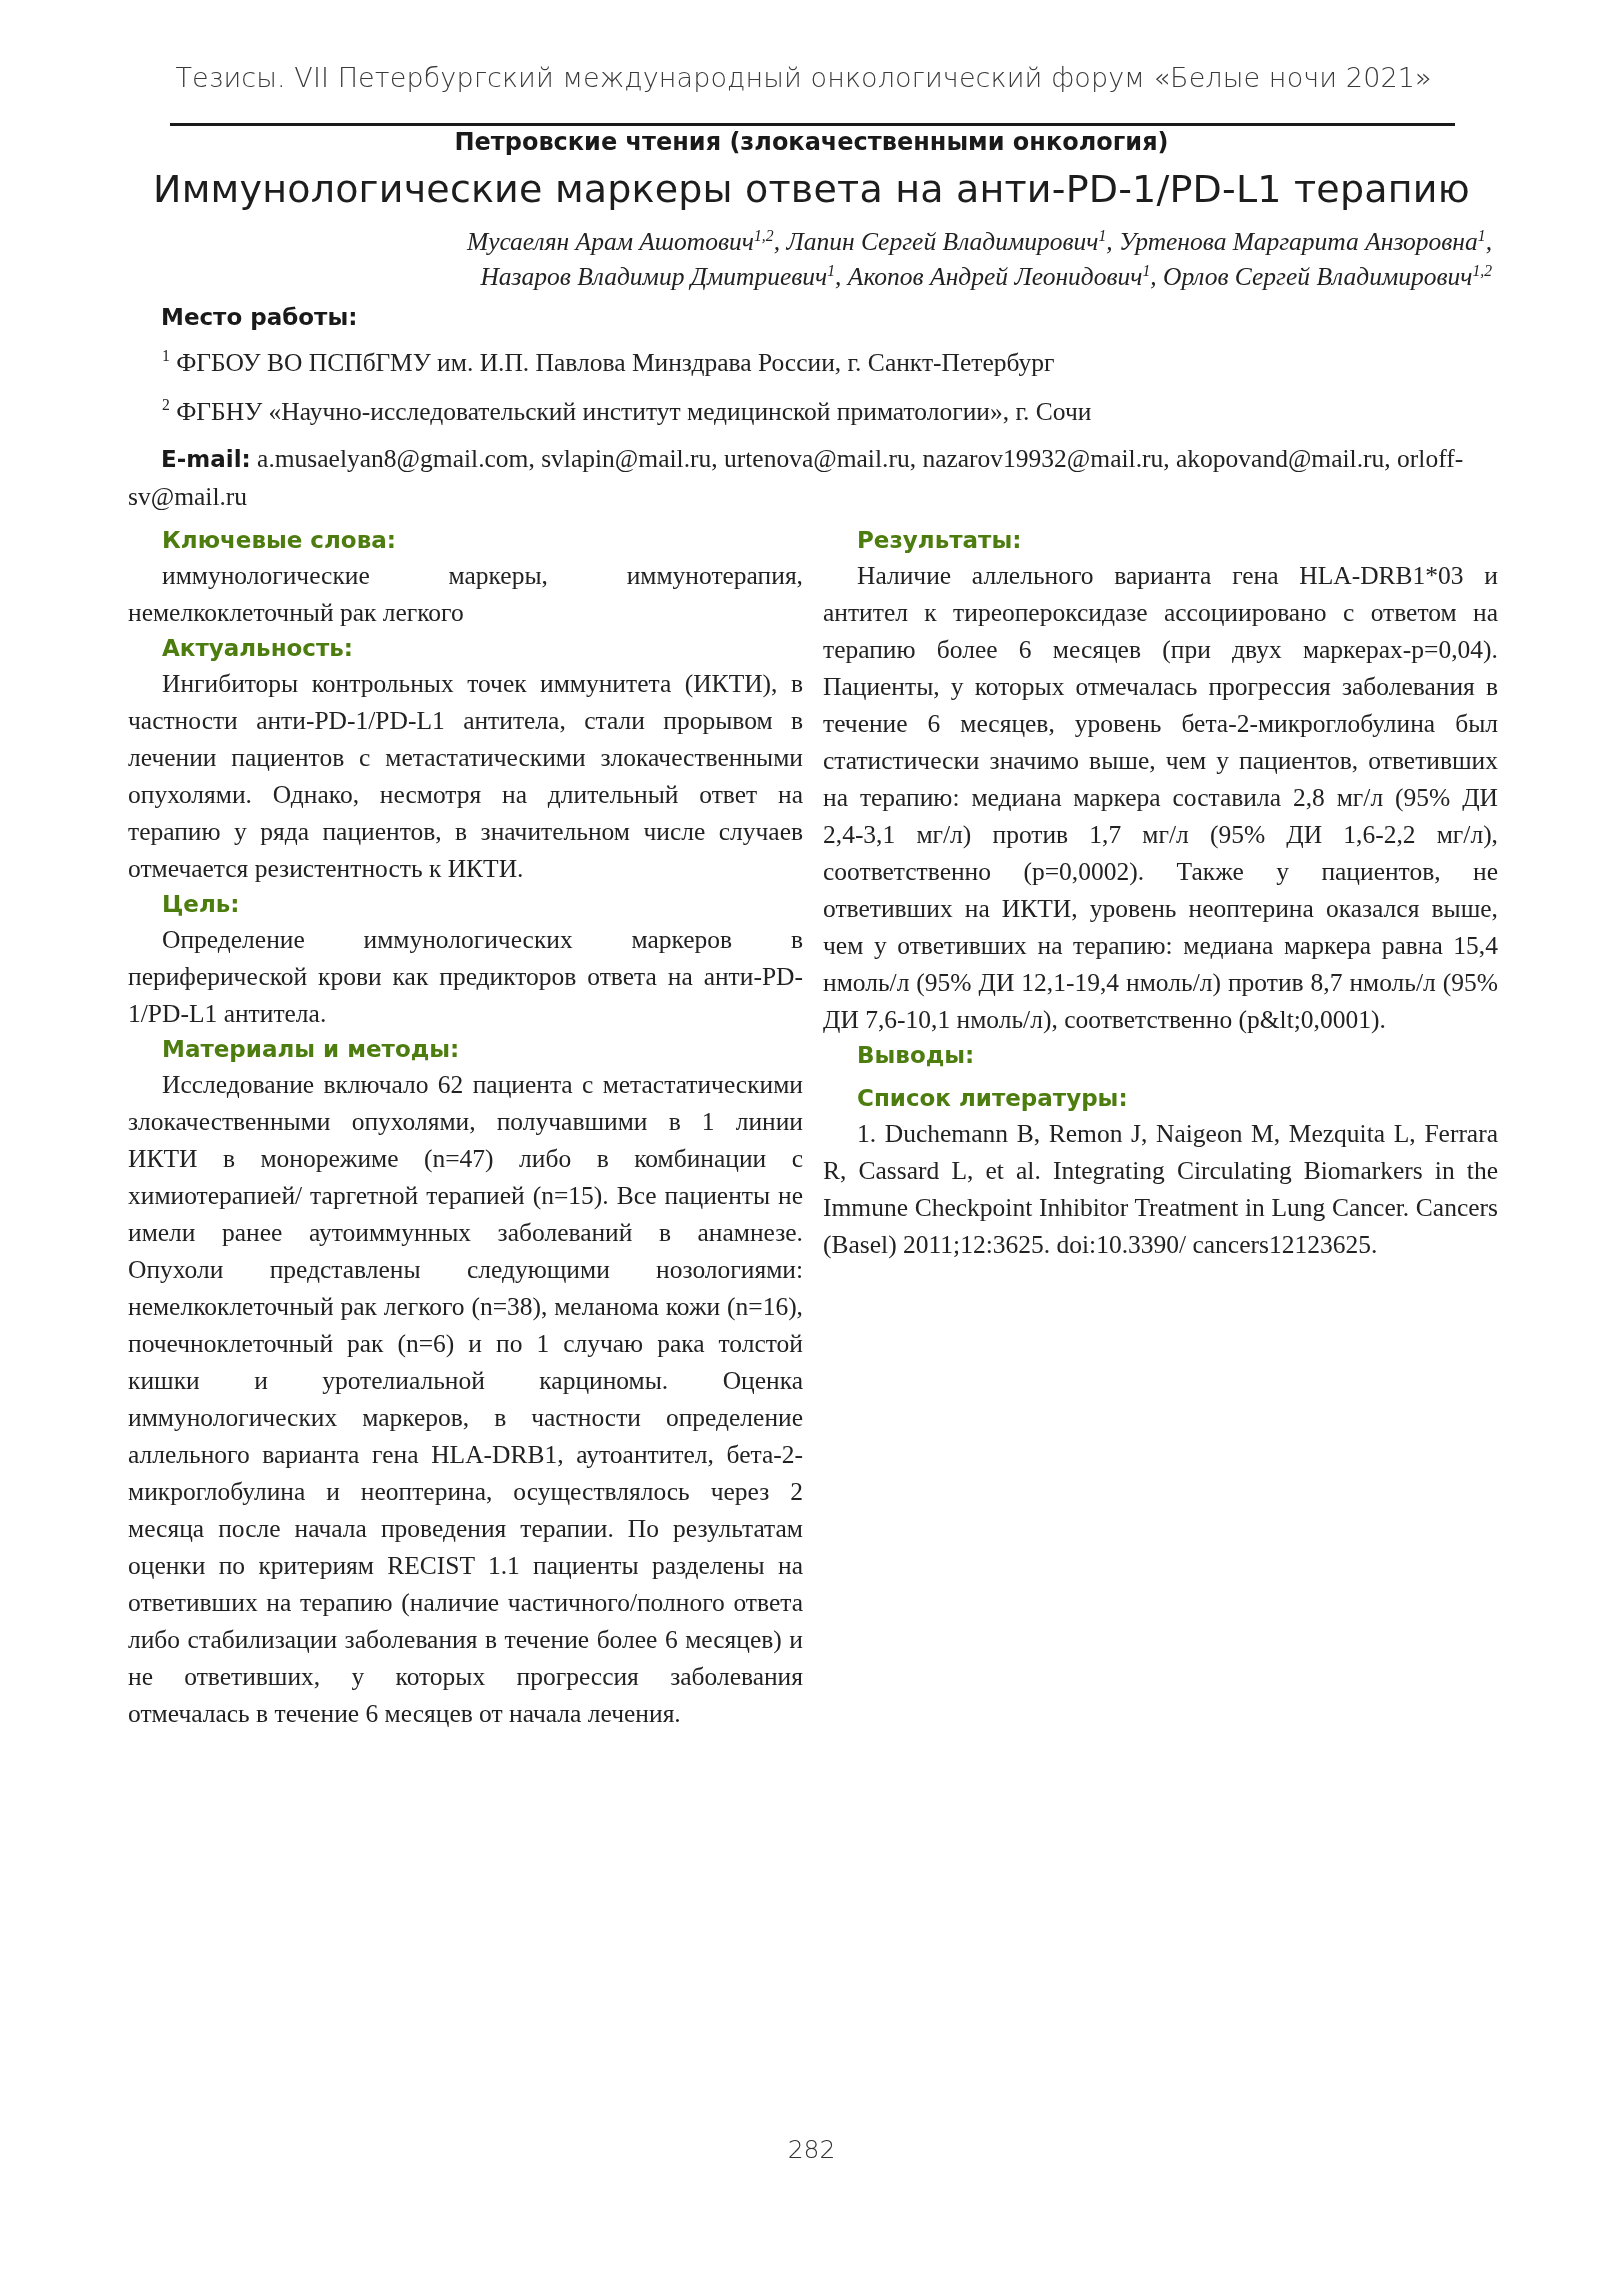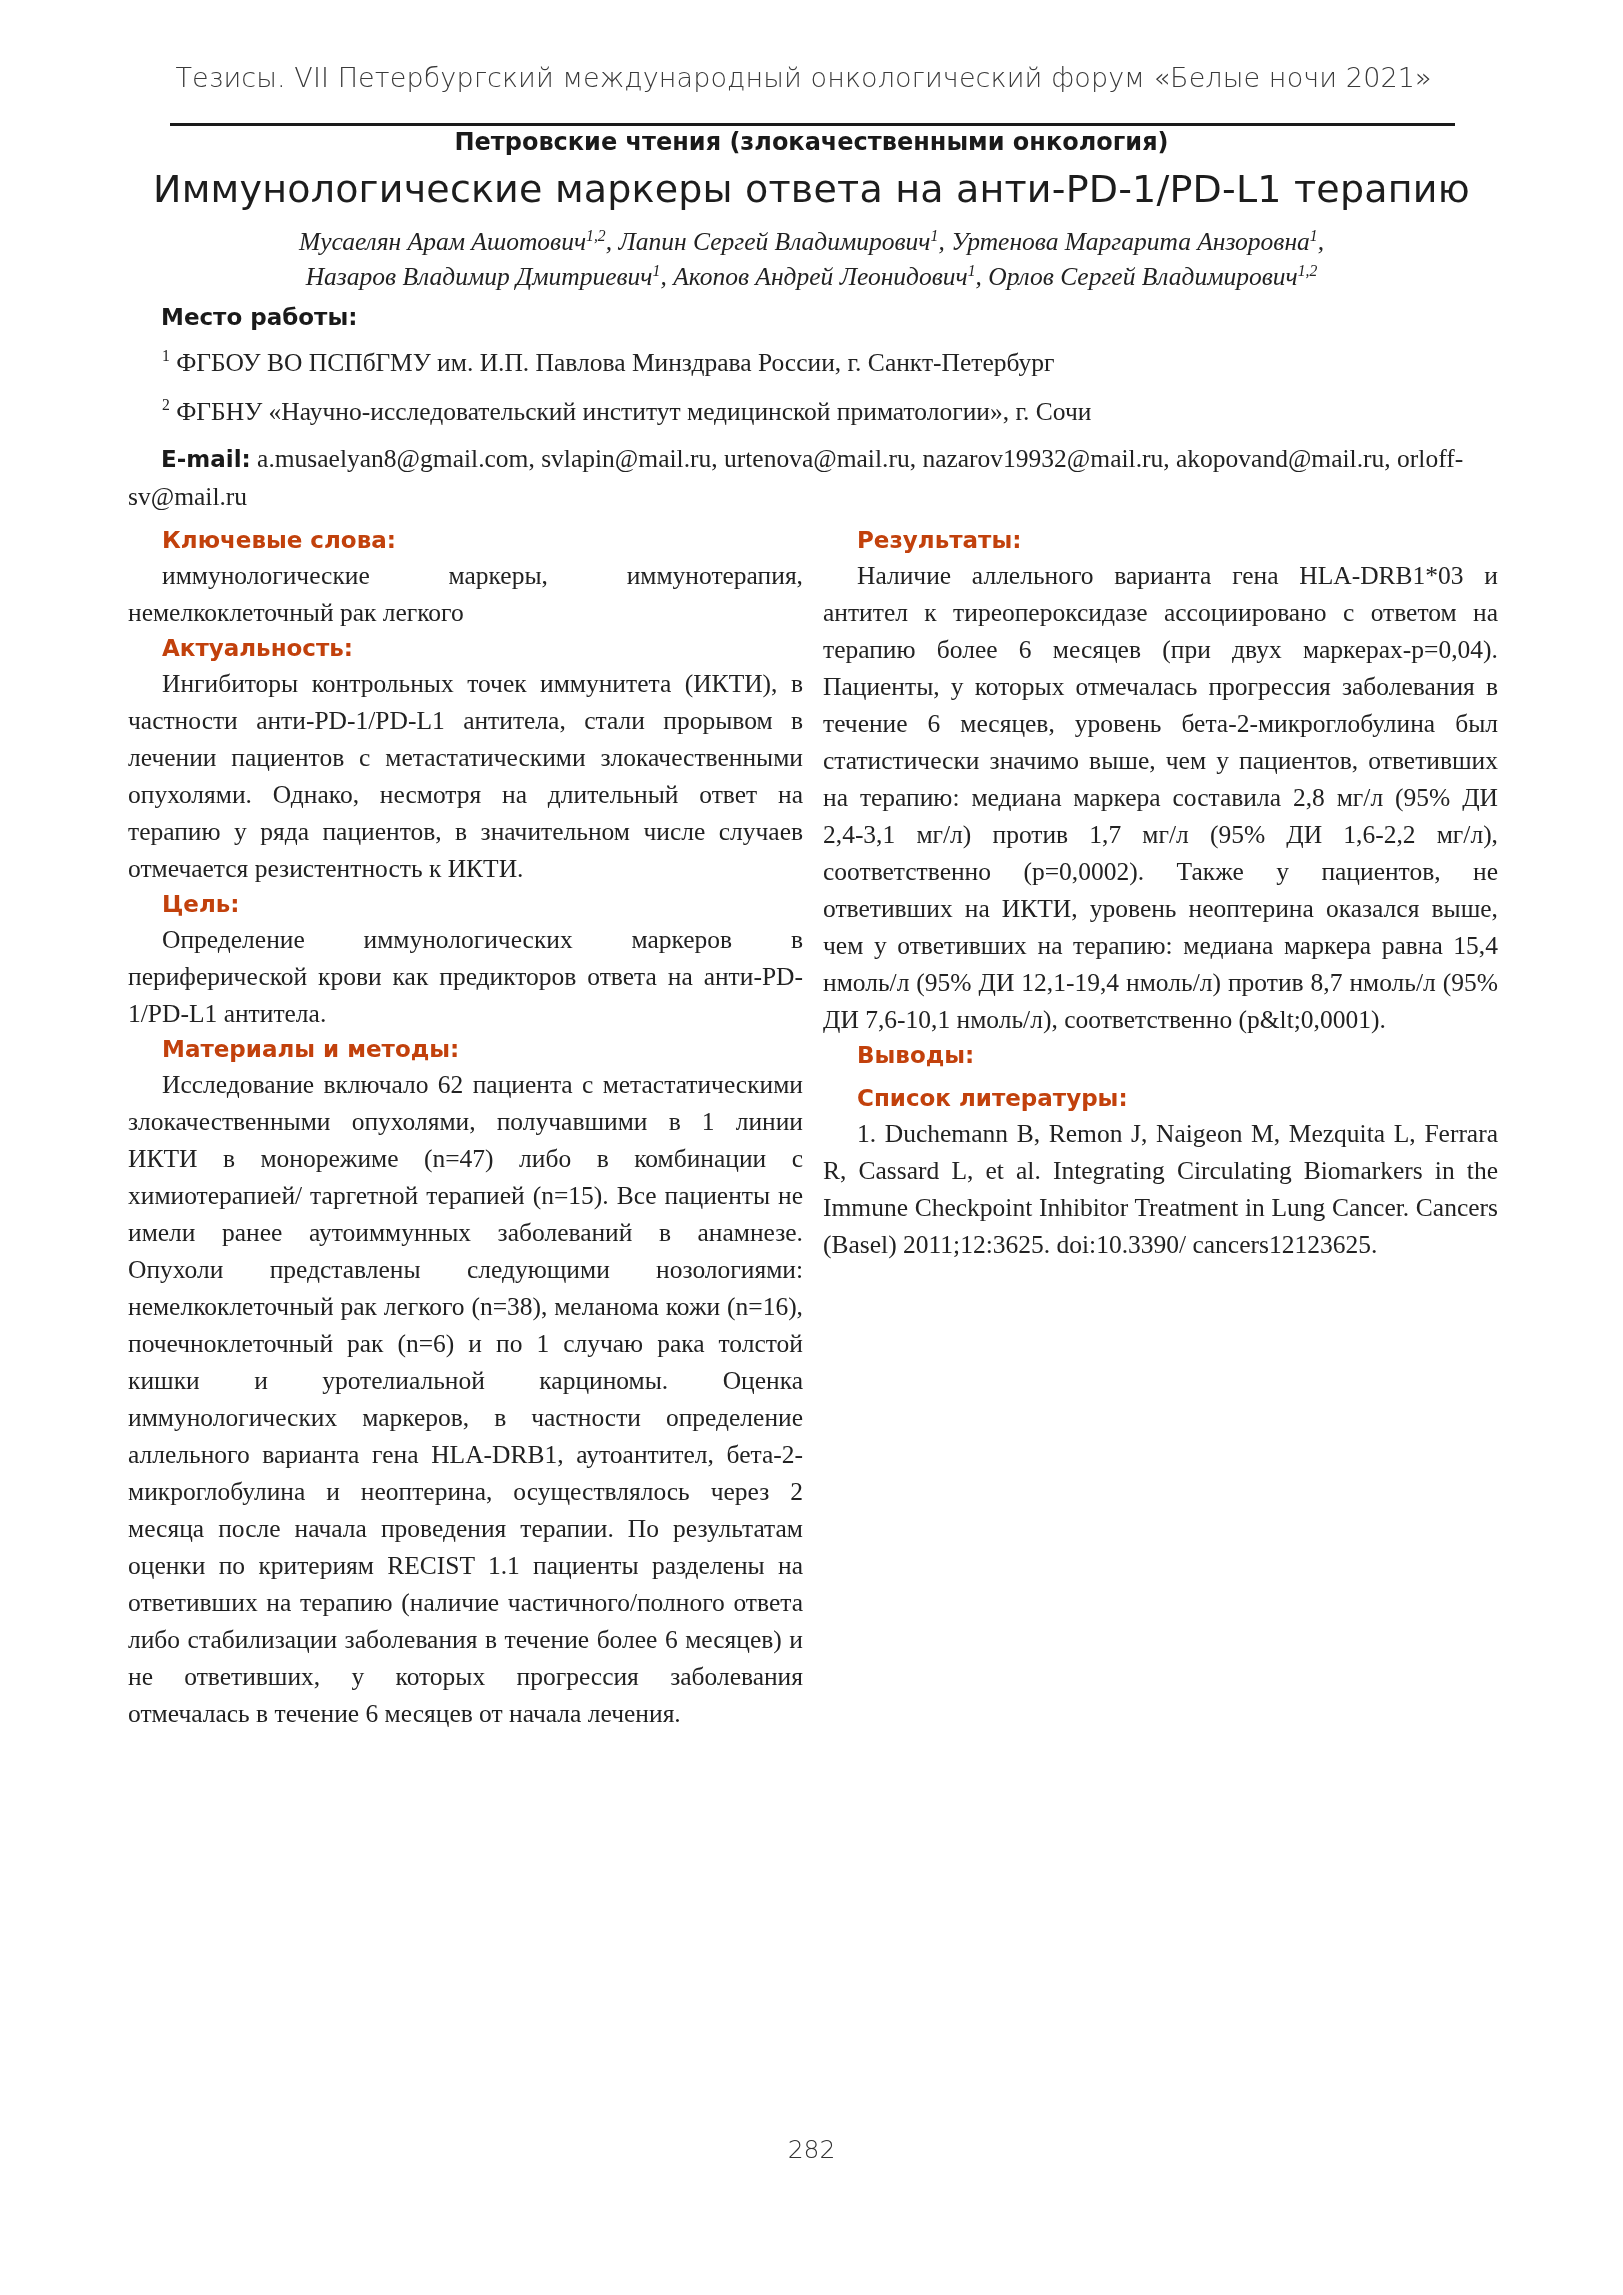--- a/index.html
+++ b/index.html
@@ -50,21 +50,21 @@
       text-align: center;
       font-family: "DejaVu Sans", sans-serif;
       font-size: 38px;
       color: #1d1d1d;
       letter-spacing: 0.2px;
     }
     .authors {
       position: absolute;
       left: 131px; right: 131px;
       top: 224px;
-      text-align: center;
+      text-align: right;
       font-family: "Liberation Serif", serif;
       font-style: italic;
       font-size: 25.5px;
       line-height: 35px;
       color: #222;
     }
     .authors sup { font-size: 15.7px; line-height: 0; }
 
     .meta {
       position: absolute;
@@ -102,21 +102,21 @@
     }
     .col-left { left: 128px; }
     .col-right { left: 823px; }
     .col h3 {
       margin: 0;
       padding-left: 34px;
       font-family: "DejaVu Sans", sans-serif;
       font-weight: bold;
       font-size: 23px;
       line-height: 34px;
-      color: #c2410c;
+      color: #4d7c0f;
     }
     .col p {
       margin: 0;
       text-align: justify;
       text-indent: 34px;
       hyphens: none;
     }
     .col .gap { height: 9.2px; }
     .page-number {
       position: absolute;

